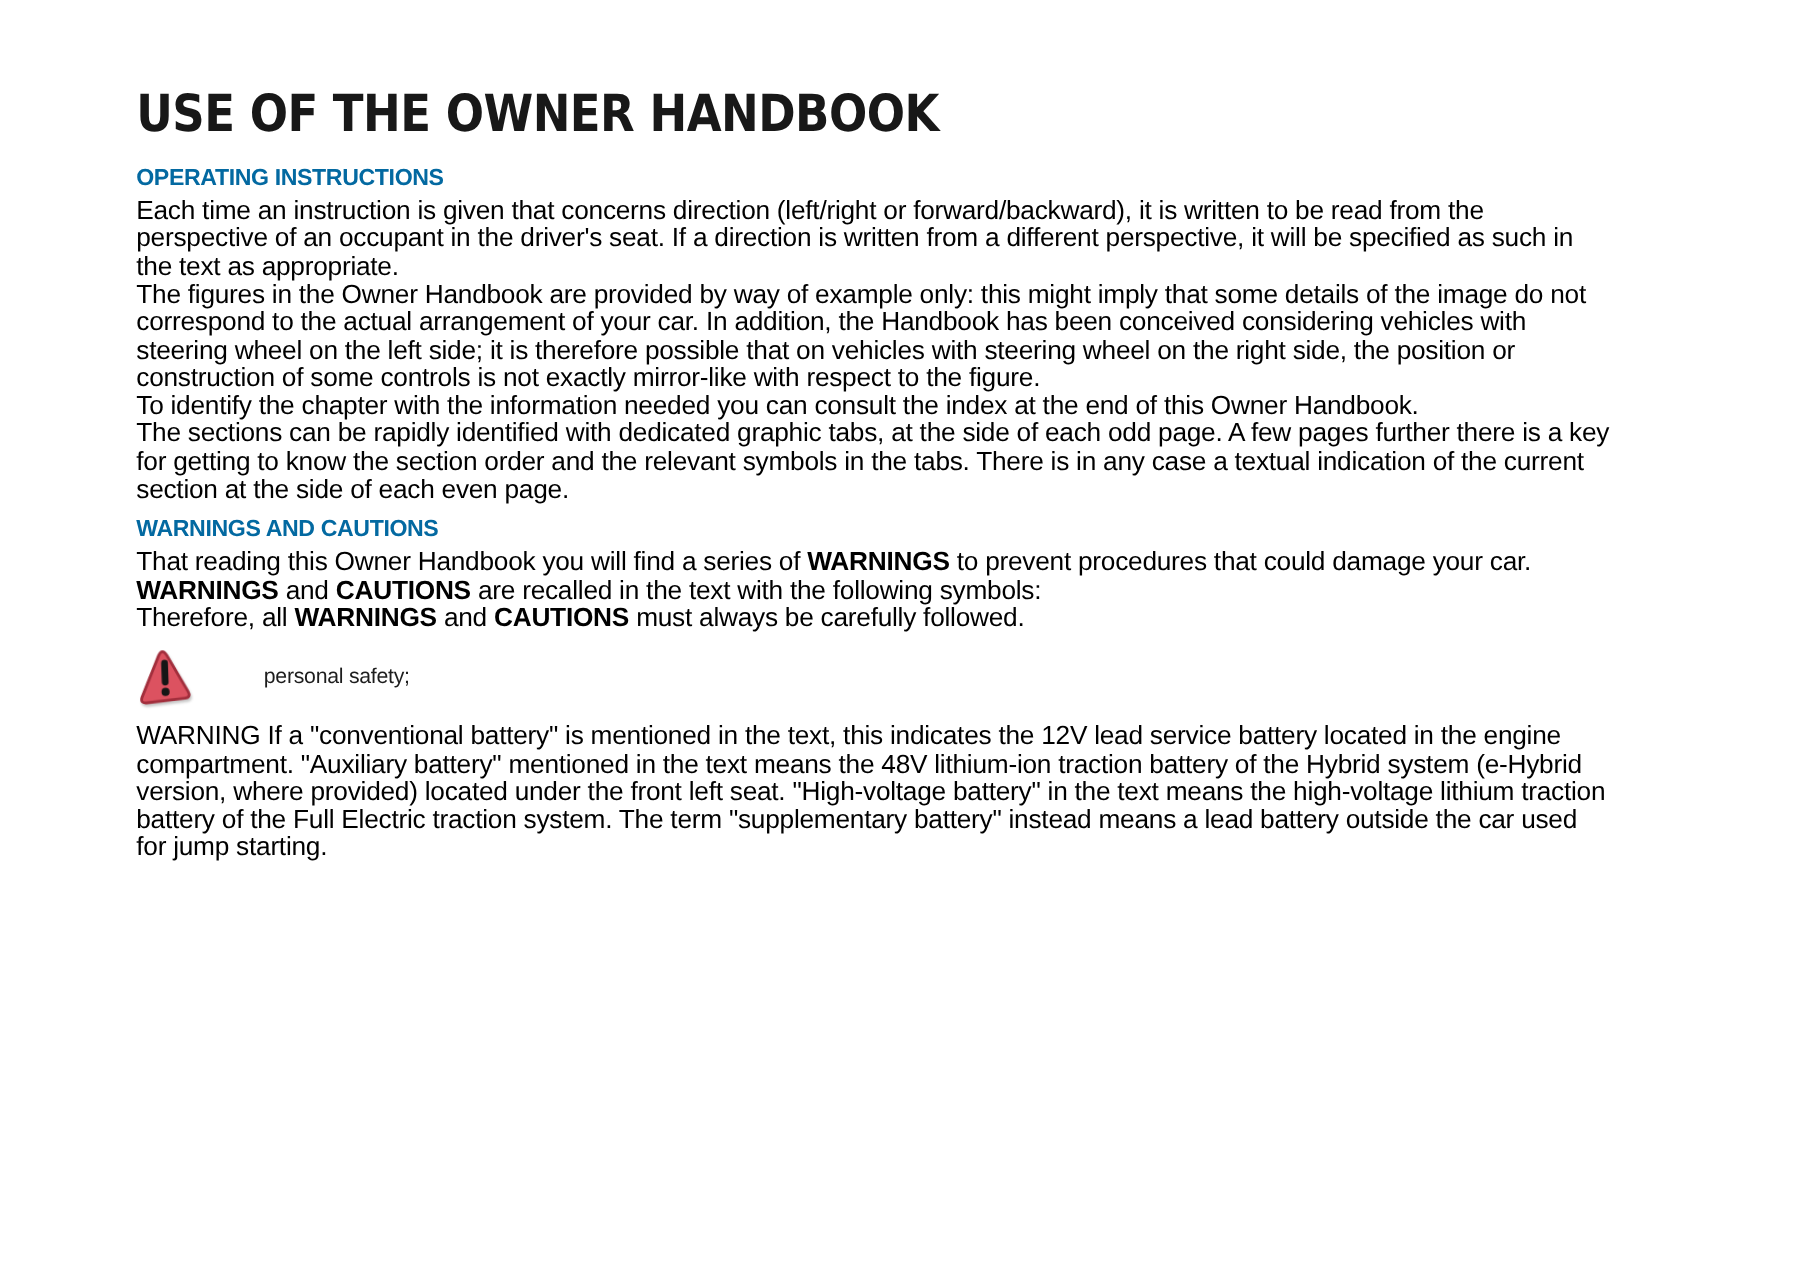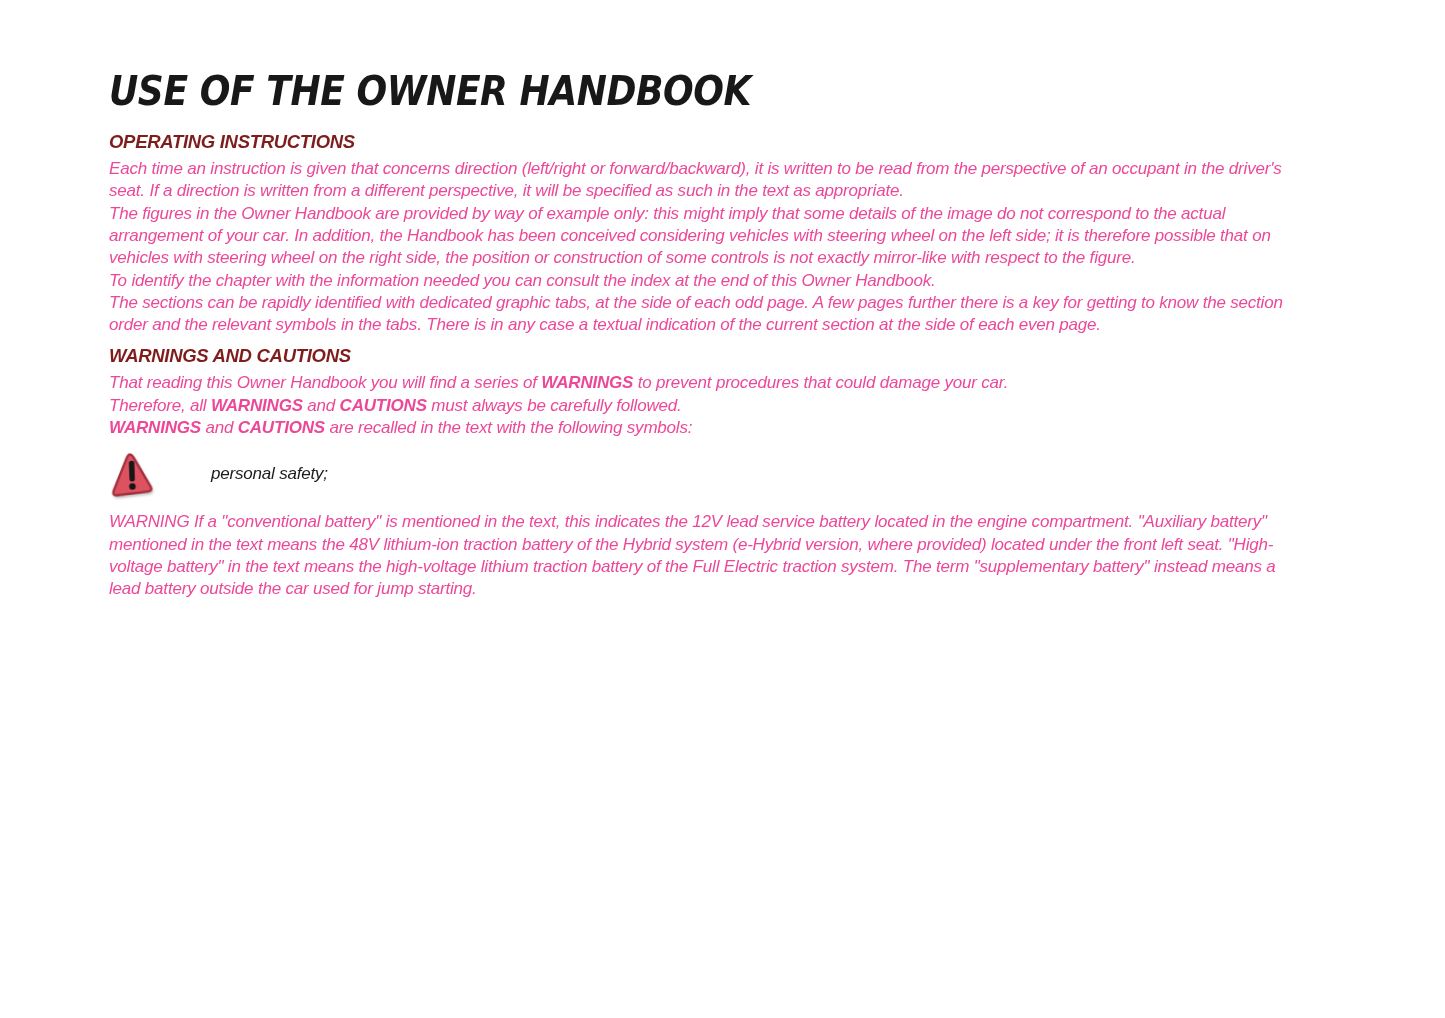--- a/index.html
+++ b/index.html
@@ -5,21 +5,20 @@
   * { margin: 0; padding: 0; box-sizing: border-box; }
   html, body { background: #ffffff; }
   .page {
     position: relative;
     width: 1445px;
     height: 826px;
     background: #ffffff;
     overflow: hidden;
     font-family: "Liberation Sans", sans-serif;
     color: #1d1d1d;
-    font-style: italic;
   }
   .content {
     padding: 70px 0 0 109px;
     width: 1289px;
   }
   .doc-title {
     font-family: "DejaVu Sans", sans-serif;
     font-weight: bold;
     font-size: 41px;
     line-height: 1.05;
@@ -28,29 +27,29 @@
     transform: scaleX(0.88);
     transform-origin: left center;
     white-space: nowrap;
     margin-bottom: 13px;
   }
   .section-heading {
     font-family: "Liberation Sans", sans-serif;
     font-weight: bold;
     font-size: 18.5px;
     letter-spacing: -0.3px;
-    color: #7f1d1d;
+    color: #0369a1;
     margin: 18px 0 5px 0;
   }
   .section-heading.second { margin-top: 9px; }
   .body-text {
-    font-size: 17px;
+    font-size: 21px;
     line-height: 22.3px;
     letter-spacing: -0.2px;
-    color: #ec4899;
+    color: #000000;
     width: 1180px;
   }
   .body-text .b { font-weight: bold; }
   .note-para { margin-top: 8px; }
   .warning-para { margin-top: 11px; }
   .symbols-list { margin: 9px 0 4px 0; }
   .symbol-row {
     display: flex;
     align-items: center;
     height: 52px;
@@ -83,22 +82,22 @@
     <div class="section-heading">OPERATING INSTRUCTIONS</div>
 
     <p class="body-text">Each time an instruction is given that concerns direction (left/right or forward/backward), it is written to be read from the perspective of an occupant in the driver's seat. If a direction is written from a different perspective, it will be specified as such in the text as appropriate.</p>
     <p class="body-text">The figures in the Owner Handbook are provided by way of example only: this might imply that some details of the image do not correspond to the actual arrangement of your car. In addition, the Handbook has been conceived considering vehicles with steering wheel on the left side; it is therefore possible that on vehicles with steering wheel on the right side, the position or construction of some controls is not exactly mirror-like with respect to the figure.</p>
     <p class="body-text">To identify the chapter with the information needed you can consult the index at the end of this Owner Handbook.</p>
     <p class="body-text">The sections can be rapidly identified with dedicated graphic tabs, at the side of each odd page. A few pages further there is a key for getting to know the section order and the relevant symbols in the tabs. There is in any case a textual indication of the current section at the side of each even page.</p>
 
     <div class="section-heading second">WARNINGS AND CAUTIONS</div>
 
     <p class="body-text"><span>That reading this Owner Handbook you will find a series of </span><span class="b">WARNINGS</span><span> to prevent procedures that could damage your car.</span></p>
+    <p class="body-text"><span class="b">WARNINGS</span><span> and </span><span class="b">CAUTIONS</span><span> are recalled in the text with the following symbols:</span></p>
     <p class="body-text"><span>Therefore, all </span><span class="b">WARNINGS</span><span> and </span><span class="b">CAUTIONS</span><span> must always be carefully followed.</span></p>
-    <p class="body-text"><span class="b">WARNINGS</span><span> and </span><span class="b">CAUTIONS</span><span> are recalled in the text with the following symbols:</span></p>
 
     <div class="symbols-list">
 
       <div class="symbol-row">
         <svg class="tilt-a" viewBox="0 0 44 46">
           <path d="M23.8 6.8 L39.2 35.2 Q41.6 39.8 36.8 40.3 L7.2 42.9 Q2.2 43.3 3.9 38.4 L17.6 7.2 Q20.5 1.2 23.8 6.8 Z" stroke-width="2.2" stroke-linejoin="round" fill="#dc5260" stroke="#a22e3c"></path>
           <path d="M22 13 L22 27.5" stroke-width="5.2" stroke-linecap="round" fill="none" stroke="#161616"></path>
           <circle cx="22" cy="35" r="3.1" fill="#161616"></circle>
         </svg>
         <span class="symbol-label">personal safety;</span>

